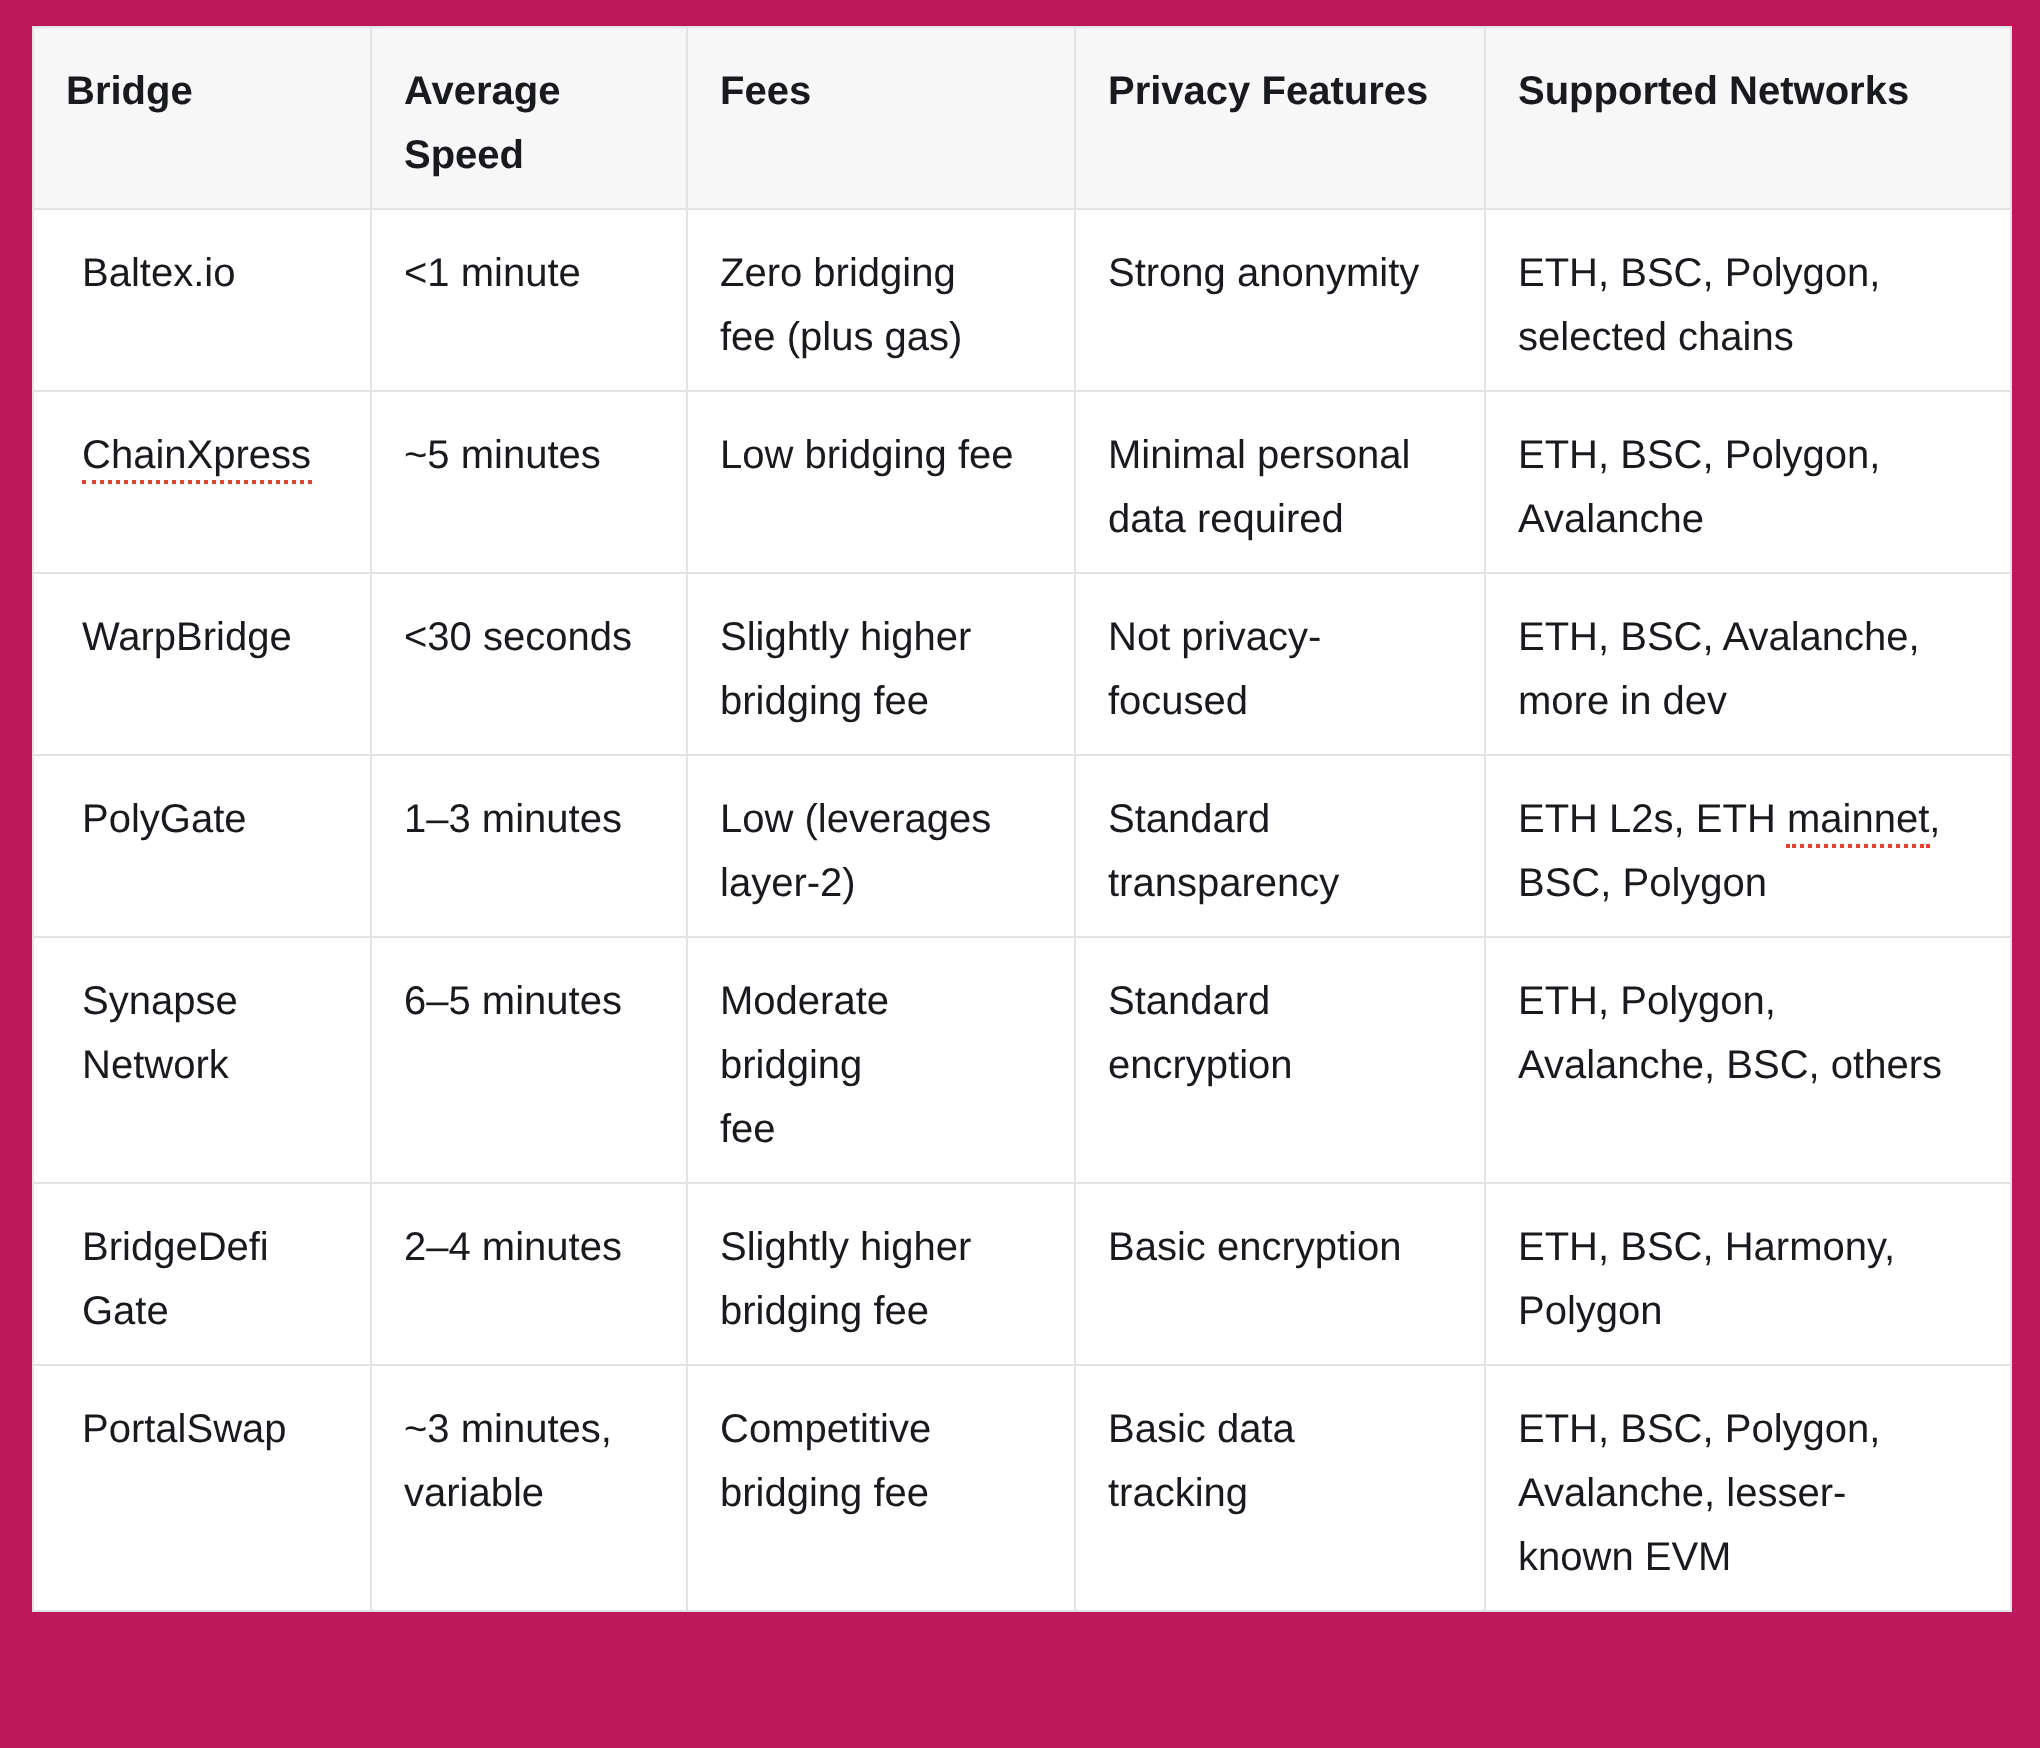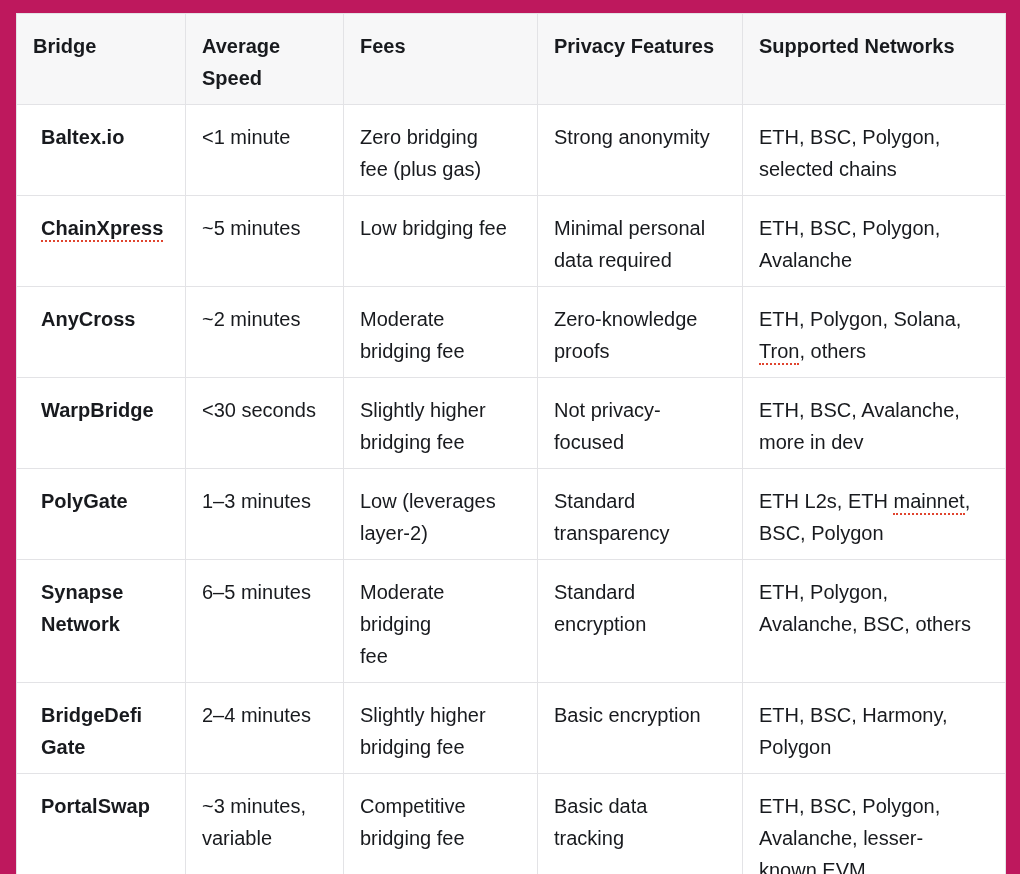--- a/index.html
+++ b/index.html
@@ -43,21 +43,21 @@
     font-weight: 700;
     height: 90px;
     box-sizing: border-box;
   }
   table.bridge-table tbody td {
     height: 90px;
     box-sizing: border-box;
     font-weight: 400;
   }
   table.bridge-table tbody td.bridge-name {
-    font-weight: 700;
+    font-weight: 400;
     padding-left: 24px;
   }
   .misspelled {
     border-bottom: 2px dotted #e0442e;
     padding-bottom: 1px;
   }
 </style>
 </head>
 <body>
 
@@ -91,30 +91,20 @@
 selected chains</td>
         </tr>
         <tr>
           <td class="bridge-name"><span class="misspelled">ChainXpress</span></td>
           <td>~5 minutes</td>
           <td>Low bridging fee</td>
           <td>Minimal personal
 data required</td>
           <td>ETH, BSC, Polygon,
 Avalanche</td>
-        </tr>
-        <tr>
-          <td class="bridge-name">AnyCross</td>
-          <td>~2 minutes</td>
-          <td>Moderate
-bridging fee</td>
-          <td>Zero-knowledge
-proofs</td>
-          <td>ETH, Polygon, Solana,
-<span class="misspelled">Tron</span>, others</td>
         </tr>
         <tr>
           <td class="bridge-name">WarpBridge</td>
           <td>&lt;30 seconds</td>
           <td>Slightly higher
 bridging fee</td>
           <td>Not privacy-
 focused</td>
           <td>ETH, BSC, Avalanche,
 more in dev</td>

